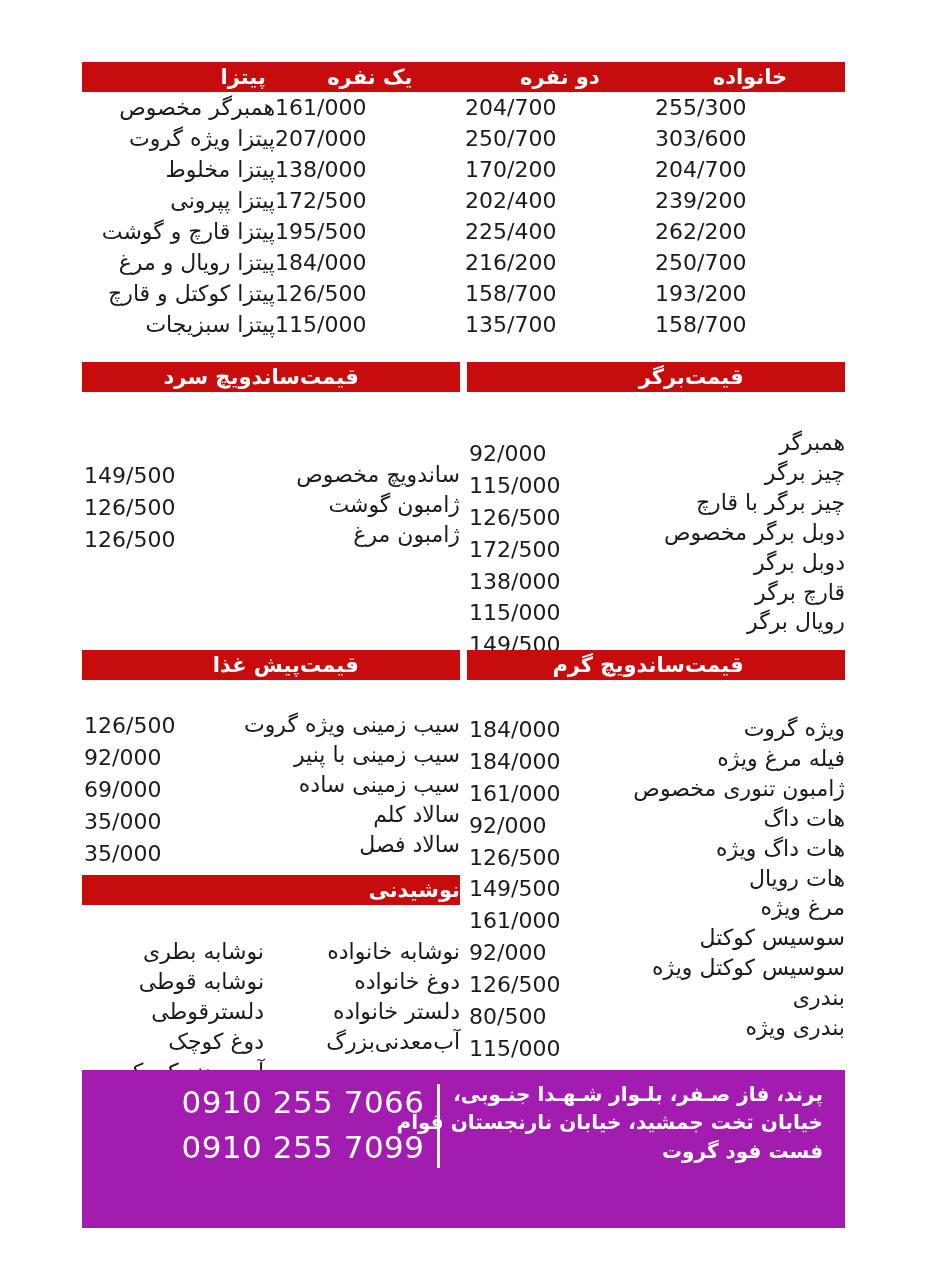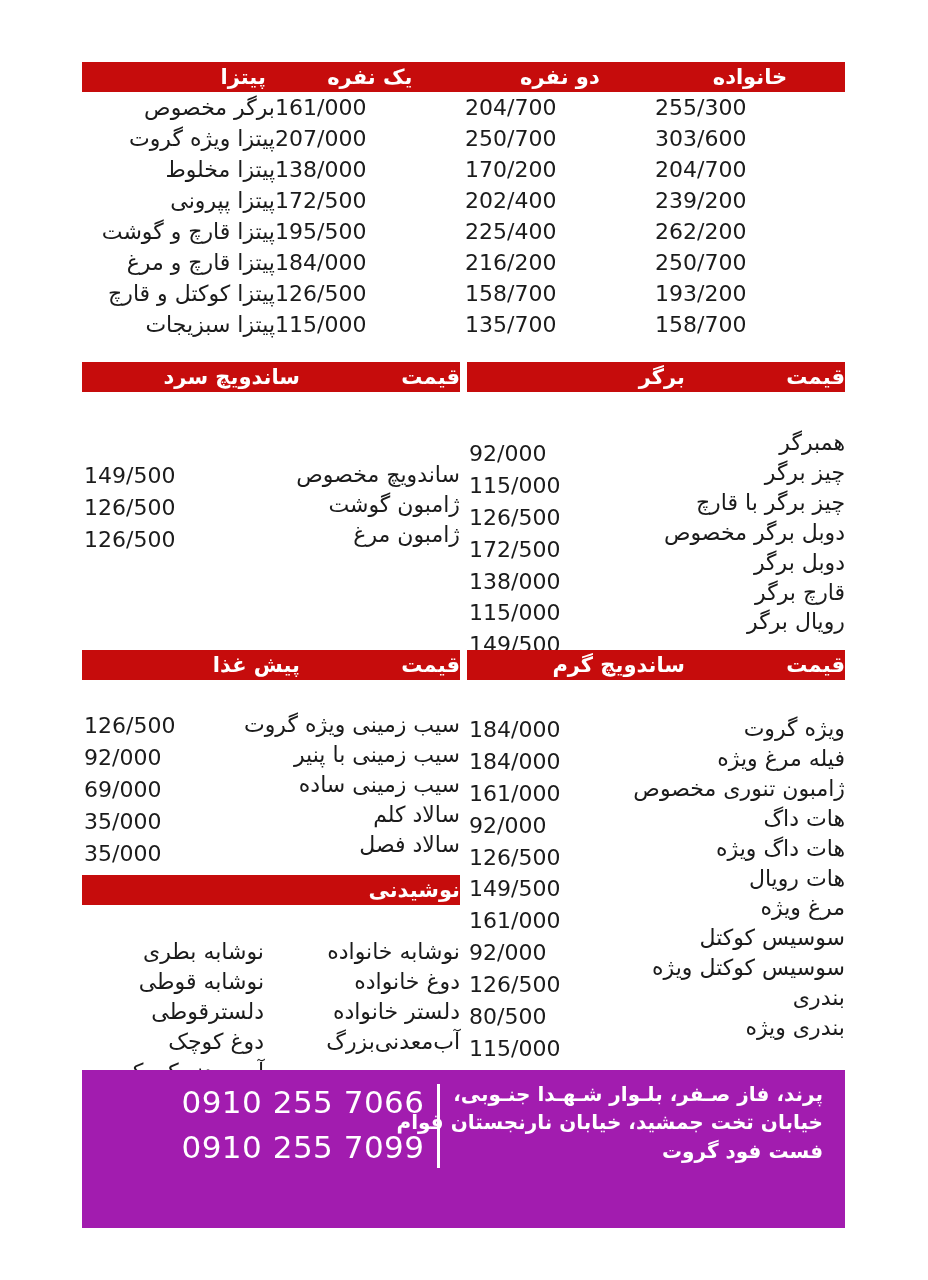--- a/index.html
+++ b/index.html
@@ -89,21 +89,21 @@
   .sec-hdr {
     display: flex;
     width: 378px;
     height: 30px;
     background: #c60c0c;
     color: #fff;
     align-items: center;
     font-size: 21px;
     font-weight: bold;
   }
-  .sec-hdr .h-price { width: 160px; text-align: right; padding: 0; line-height:1; }
+  .sec-hdr .h-price { width: 160px; text-align: left; padding: 0; line-height:1; }
   .sec-hdr .h-name  { width: 218px; text-align: right; padding-left: 10px; box-sizing: border-box; line-height:1; }
 
   .sec-body { position: relative; width: 378px; }
 
   .names-col {
     position: absolute;
     right: 0;
     width: 250px;
     text-align: right;
     padding-left: 6px;
@@ -171,21 +171,21 @@
       <span class="hdr-cell hdr-price pz-c-fam">خانواده</span>
       <span class="hdr-cell hdr-price pz-c-two">دو نفره</span>
       <span class="hdr-cell hdr-price pz-c-one">یک نفره</span>
       <span class="hdr-cell hdr-name pz-c-name">پیتزا</span>
     </div>
     <div id="pizza-rows">
         <div class="pz-row">
           <span class="cell c-price c-fam rowprice">255/300</span>
           <span class="cell c-price c-two rowprice">204/700</span>
           <span class="cell c-price c-one rowprice">161/000</span>
-          <span class="cell c-name rowname">برگر مخصوص</span>
+          <span class="cell c-name rowname">همبرگر مخصوص</span>
         </div>
         <div class="pz-row">
           <span class="cell c-price c-fam rowprice">303/600</span>
           <span class="cell c-price c-two rowprice">250/700</span>
           <span class="cell c-price c-one rowprice">207/000</span>
           <span class="cell c-name rowname">پیتزا ویژه گروت</span>
         </div>
         <div class="pz-row">
           <span class="cell c-price c-fam rowprice">204/700</span>
           <span class="cell c-price c-two rowprice">170/200</span>
@@ -201,21 +201,21 @@
         <div class="pz-row">
           <span class="cell c-price c-fam rowprice">262/200</span>
           <span class="cell c-price c-two rowprice">225/400</span>
           <span class="cell c-price c-one rowprice">195/500</span>
           <span class="cell c-name rowname">پیتزا قارچ و گوشت</span>
         </div>
         <div class="pz-row">
           <span class="cell c-price c-fam rowprice">250/700</span>
           <span class="cell c-price c-two rowprice">216/200</span>
           <span class="cell c-price c-one rowprice">184/000</span>
-          <span class="cell c-name rowname">پیتزا قارچ و مرغ</span>
+          <span class="cell c-name rowname">پیتزا رویال و مرغ</span>
         </div>
         <div class="pz-row">
           <span class="cell c-price c-fam rowprice">193/200</span>
           <span class="cell c-price c-two rowprice">158/700</span>
           <span class="cell c-price c-one rowprice">126/500</span>
           <span class="cell c-name rowname">پیتزا کوکتل و قارچ</span>
         </div>
         <div class="pz-row">
           <span class="cell c-price c-fam rowprice">158/700</span>
           <span class="cell c-price c-two rowprice">135/700</span>

